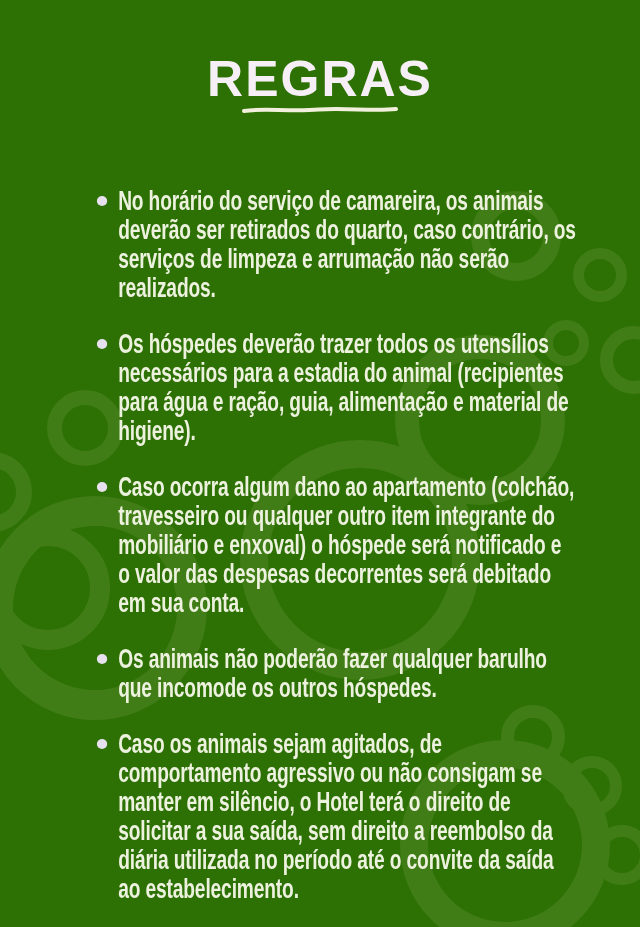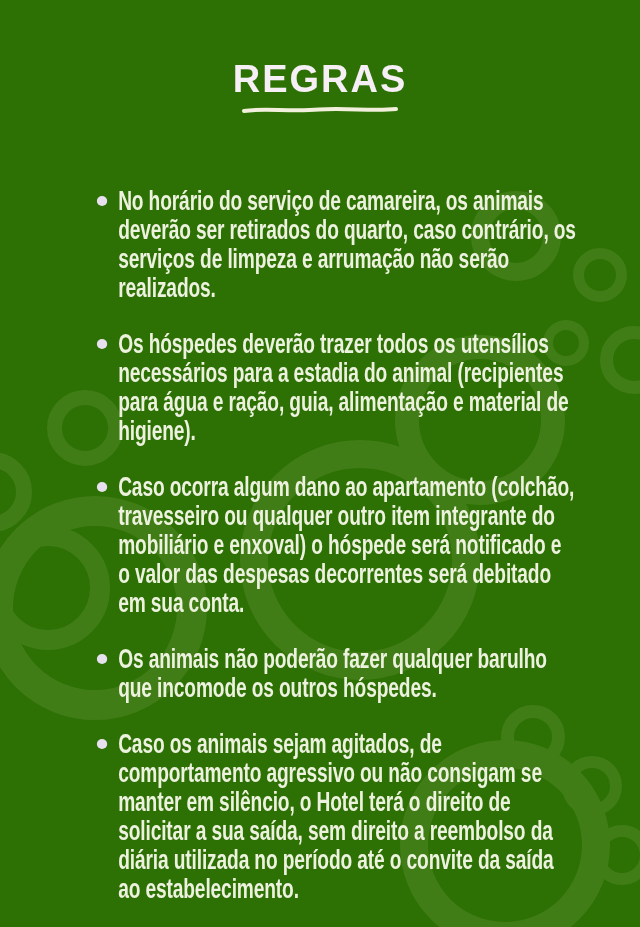--- a/index.html
+++ b/index.html
@@ -15,21 +15,21 @@
   .ring {
     position: absolute;
     border-radius: 50%;
     border-style: solid;
     border-color: var(--pattern, #417d16);
     box-sizing: border-box;
   }
   .content { position: relative; z-index: 1; }
   h1.title {
     margin: 56px 0 0 0;
-    font-size: 38px;
+    font-size: 50px;
     line-height: 46px;
     font-weight: bold;
     letter-spacing: 2px;
     text-align: center;
     color: var(--title, #f6eff5);
   }
   .underline { display: block; margin: 2px auto 0 auto; }
   ul.rules {
     list-style: none;
     margin: 70px 0 0 88px;

